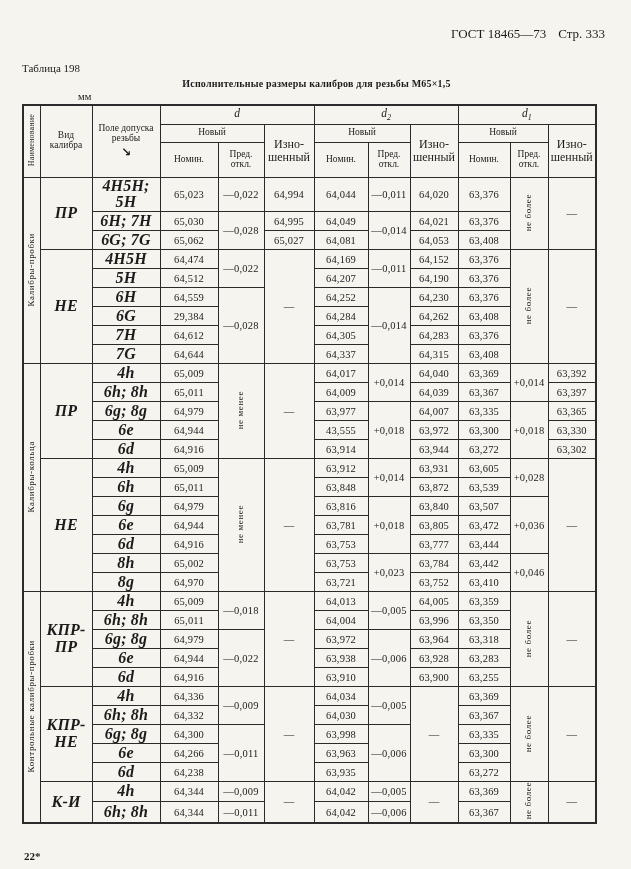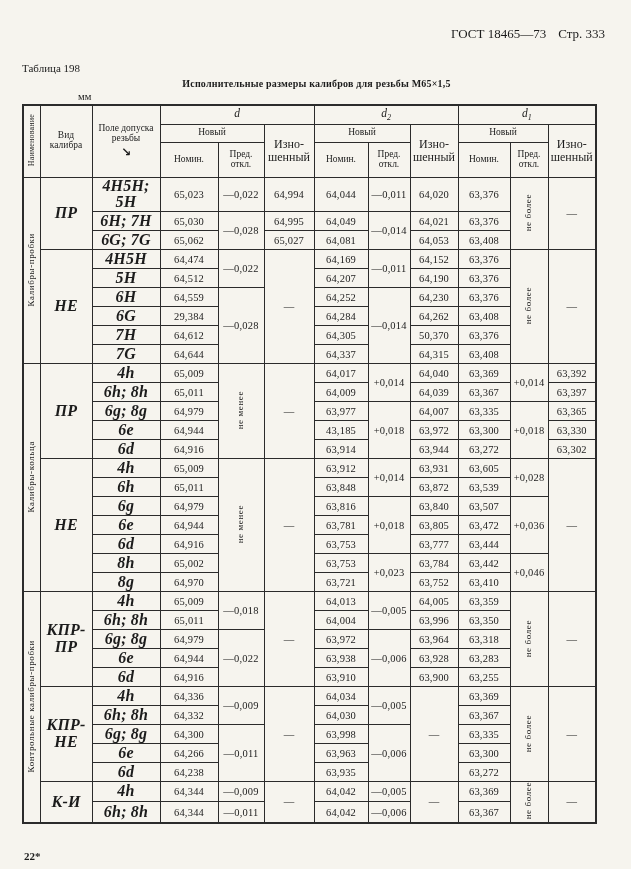--- a/index.html
+++ b/index.html
@@ -174,21 +174,21 @@
           <td class="pole">6G</td>
           <td class="num">29,384</td>
           <td class="num">64,284</td>
           <td class="num">64,262</td>
           <td class="num">63,408</td>
         </tr>
         <tr>
           <td class="pole">7H</td>
           <td class="num">64,612</td>
           <td class="num">64,305</td>
-          <td class="num">50,370</td>
+          <td class="num">64,283</td>
           <td class="num">63,376</td>
         </tr>
         <tr>
           <td class="pole">7G</td>
           <td class="num">64,644</td>
           <td class="num">64,337</td>
           <td class="num">64,315</td>
           <td class="num">63,408</td>
         </tr>
         <tr>
@@ -219,21 +219,21 @@
           <td class="num">63,977</td>
           <td rowspan="3" class="num">+0,018</td>
           <td class="num">64,007</td>
           <td class="num">63,335</td>
           <td rowspan="3" class="num">+0,018</td>
           <td class="num">63,365</td>
         </tr>
         <tr>
           <td class="pole">6e</td>
           <td class="num">64,944</td>
-          <td class="num">43,185</td>
+          <td class="num">43,555</td>
           <td class="num">63,972</td>
           <td class="num">63,300</td>
           <td class="num">63,330</td>
         </tr>
         <tr>
           <td class="pole">6d</td>
           <td class="num">64,916</td>
           <td class="num">63,914</td>
           <td class="num">63,944</td>
           <td class="num">63,272</td>

